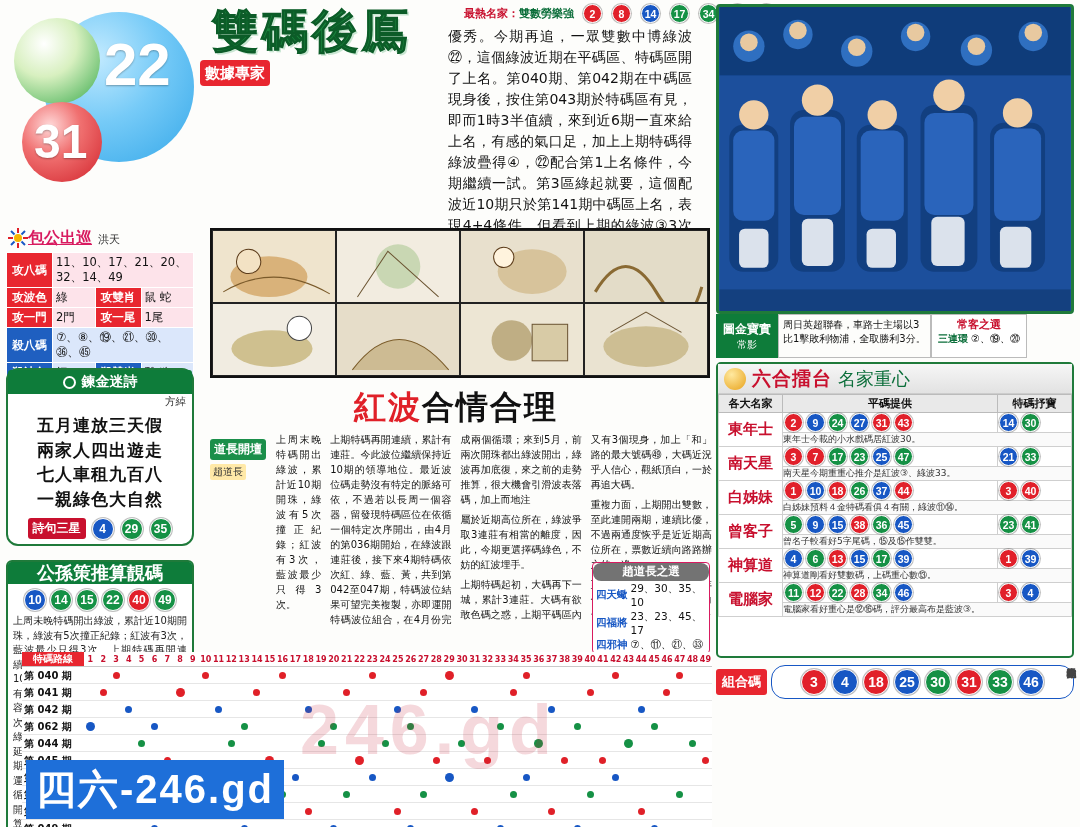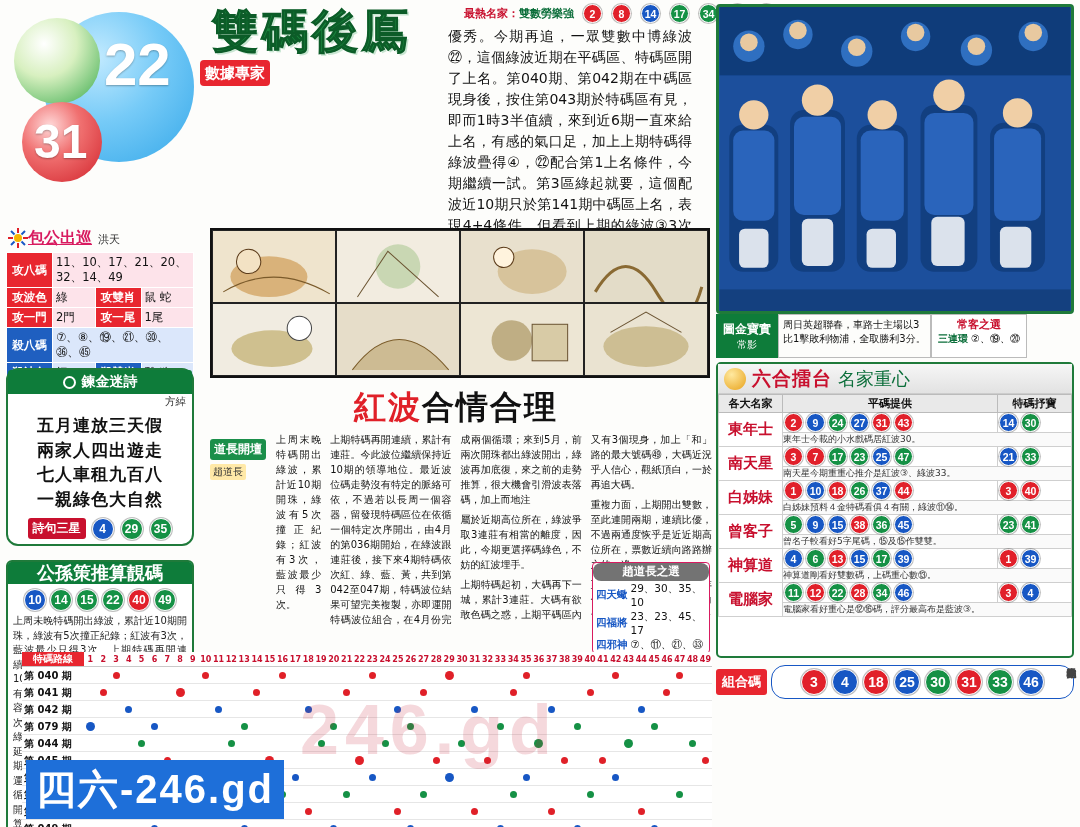--- a/index.html
+++ b/index.html
@@ -912,21 +912,21 @@
               <span class="dot blue"></span>
             </i>
             <i></i>
             <i></i>
             <i></i>
             <i></i>
             <i></i>
           </div>
         </div>
         <div class="bt-row">
-          <div class="rlab">第 079 期</div>
+          <div class="rlab">第 062 期</div>
           <div class="bt-cells">
             <i>
               <span class="dot blue big"></span>
             </i>
             <i></i>
             <i></i>
             <i></i>
             <i></i>
             <i>
               <span class="dot blue"></span>

